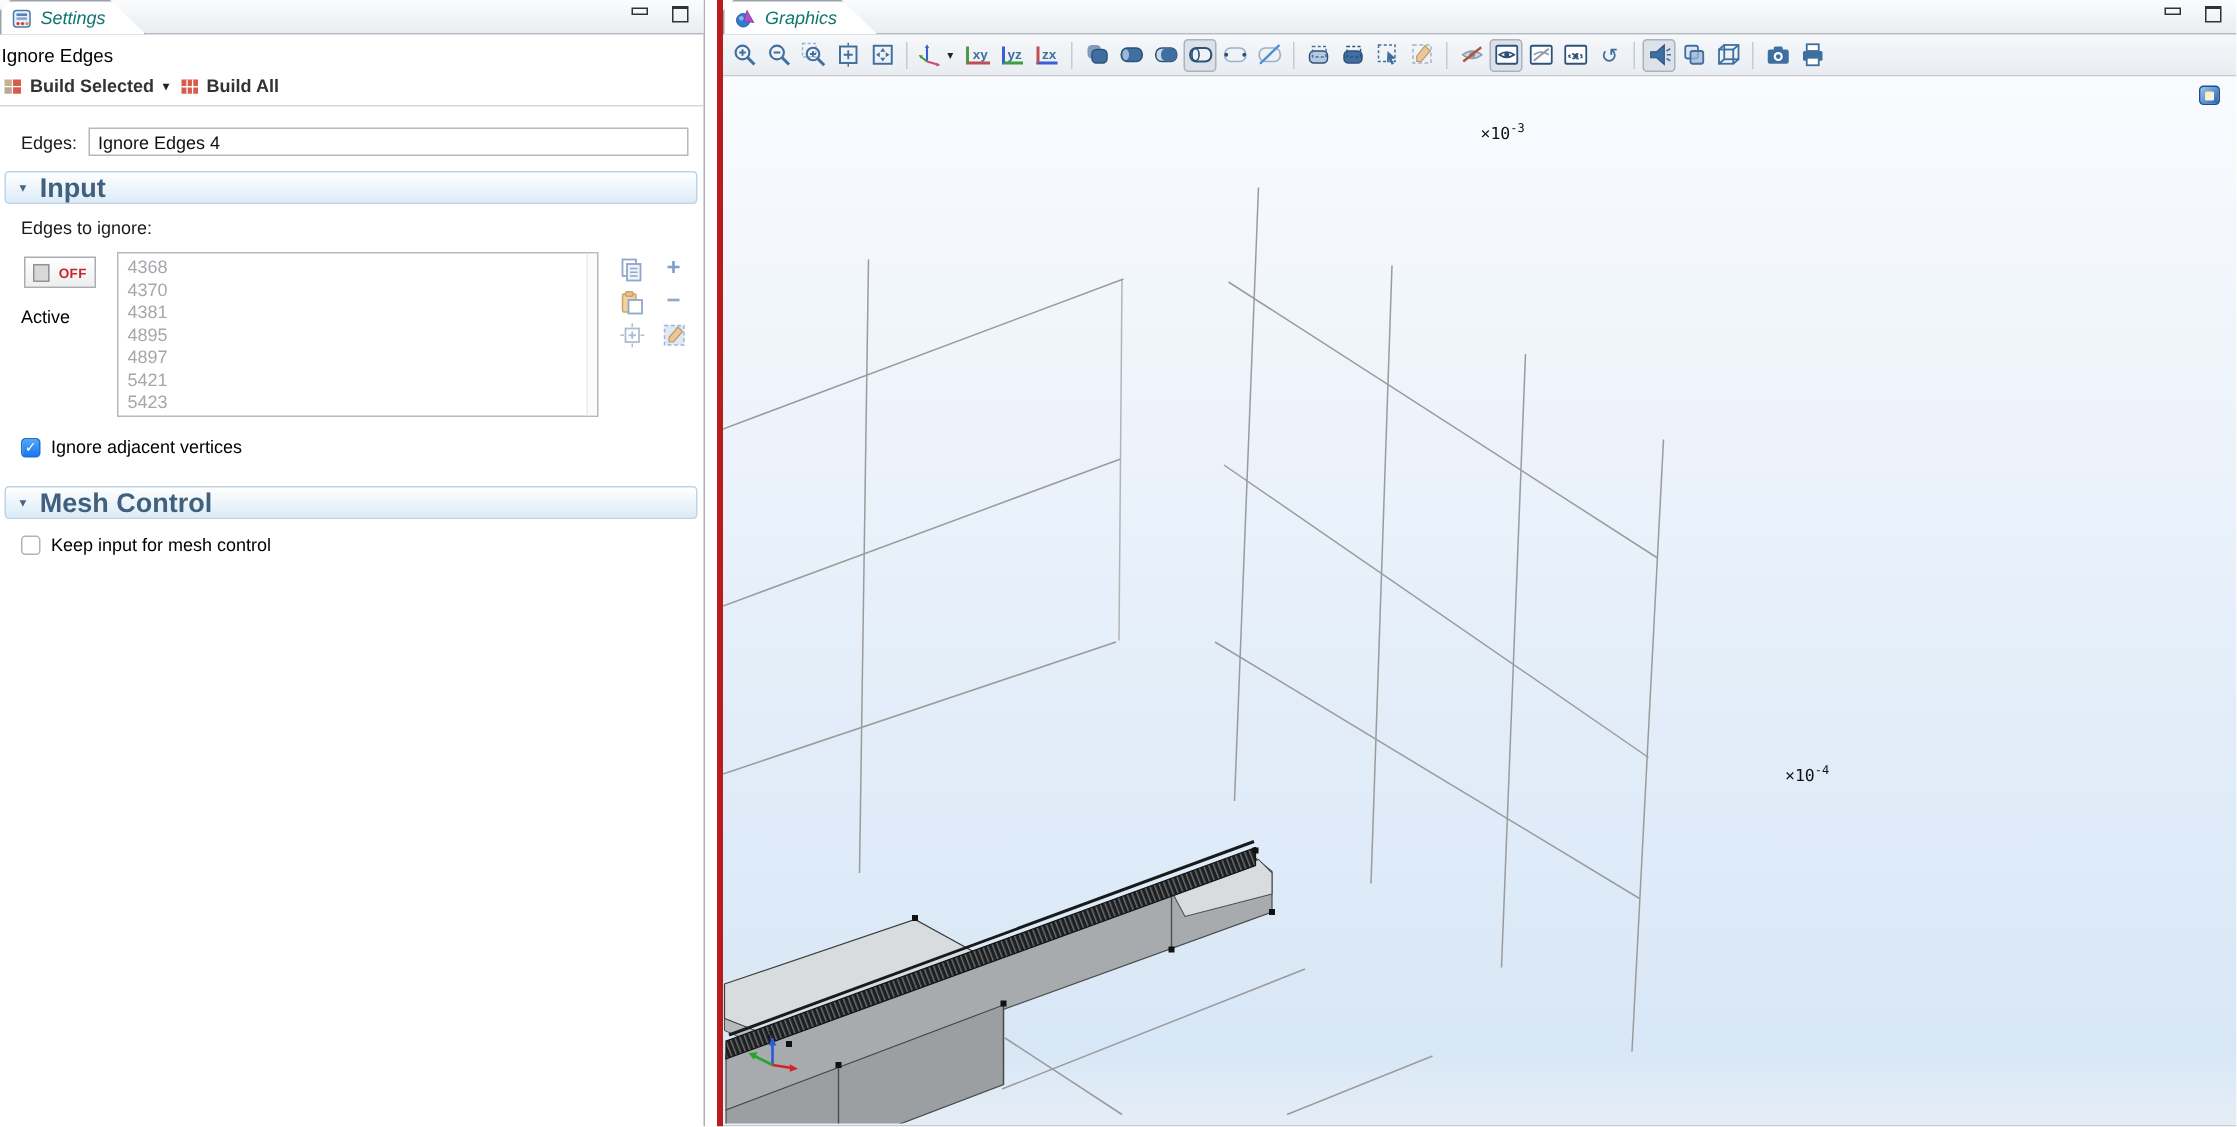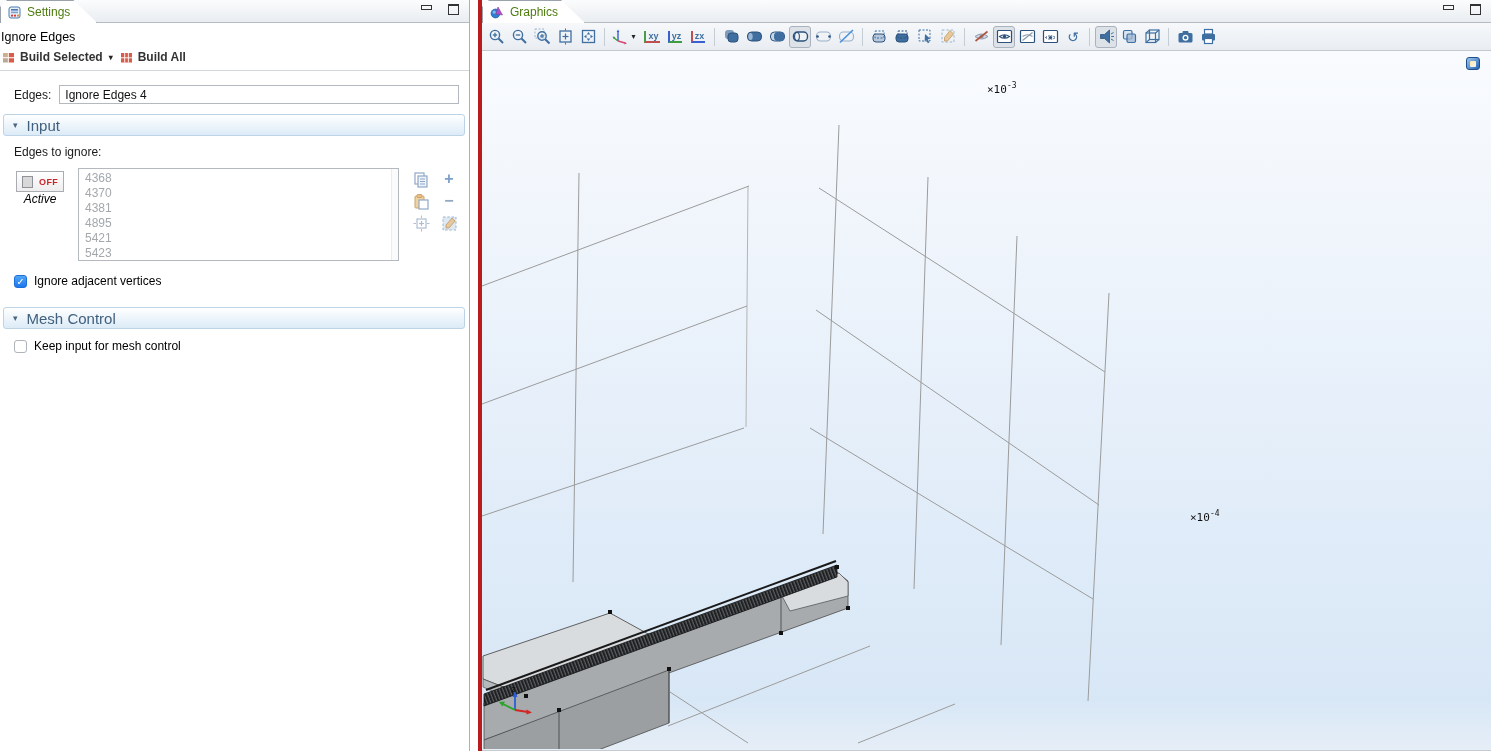--- a/index.html
+++ b/index.html
@@ -8,21 +8,21 @@
   .app { width:1491px; height:751px; display:flex; background:#fff; }
 
   
   .tabbar { position:relative; height:23px; flex:0 0 23px;
             background:linear-gradient(#fbfcfd,#e9edf1);
             border-bottom:1px solid #b6bcc3; }
   .tab { position:absolute; left:0; top:0; height:23px; background:#fff;
          display:flex; align-items:center; gap:6px; padding:0 26px 0 7px;
          border:1px solid #9aa2ab; border-bottom:none;
          clip-path:polygon(0 100%, 0 7px, 7px 0, calc(100% - 24px) 0, 100% 100%);
-         font-size:12px; color:#4d7c0f; }
+         font-size:12px; color:#0f766e;font-style:italic; }
   .winbtns { position:absolute; right:8px; top:4px; display:flex; gap:14px; }
   .wb { width:13px; height:11px; cursor:default; }
   .wb-min span { display:block; width:11px; height:5px; border:1px solid #333; margin-top:1px; }
   .wb-max span { display:block; width:11px; height:11px; border:1px solid #333; border-top:2px solid #333; }
 
   
   .settings { width:470px; flex:0 0 470px; border-right:1px solid #aab0b6;
               display:flex; flex-direction:column; background:#fff; }
   .s-content { flex:1; padding:6px 0 0 0; }
   .feature-title { padding:1px 2px 3px 1px; font-size:12.5px; color:#000; }
@@ -30,32 +30,32 @@
                border-bottom:1px solid #d4d8dc; color:#333;font-weight:bold; }
   .build-btn { display:flex; align-items:center; gap:5px; cursor:default; }
   .caret { font-size:8px; color:#222; margin:0 2px 0 1px; }
   .label-row { display:flex; align-items:center; margin:14px 10px 10px 14px; gap:8px; }
   .label-row input { width:412px; height:19px; border:1px solid #b3b9bf; padding:0 5px;
                      font:12px "Liberation Sans",sans-serif; color:#111; background:#fff; }
   .section-hdr { margin:4px 4px 0 3px; height:22px; border:1px solid #bdd3e6; border-radius:3px;
                  background:linear-gradient(#ffffff,#dcebf7);
                  display:flex; align-items:center; gap:9px; padding:0 9px; }
   .section-hdr .tri { font-size:9px; color:#4a6580; }
-  .section-hdr .st { font-weight:normal; font-size:15px; color:#40607e; }
+  .section-hdr .st { font-weight:bold; font-size:18px; color:#40607e; }
   .section-body { padding:8px 10px 10px 14px; }
   .edges-caption { margin:1px 0 9px 0; }
   .input-grid { display:flex; align-items:flex-start; }
   .toggle-col { width:64px; flex:0 0 64px; padding-top:3px; }
   .toggle { width:48px; height:21px; border:1px solid #a9adb2; border-radius:0;
             background:linear-gradient(#ffffff,#eeeeee); display:flex; align-items:center;
             padding:0 5px; gap:6px; margin-left:2px; }
   .toggle .knob { width:12px; height:12px; background:#d8d8d8; border:1px solid #8f9398; }
   .toggle .state { color:#c9262a; font-weight:bold; font-size:9px; letter-spacing:.3px; }
-  .toggle-caption { text-align:center; width:52px; color:#000;font-style:italic; }
-  .listbox { width:321px; height:93px; border:1px solid #b3b9bf; background:#fff;
+  .toggle-caption { text-align:left; width:52px; margin-top:12px; color:#000; }
+  .listbox { width:321px; height:110px; border:1px solid #b3b9bf; background:#fff;
              position:relative; overflow:hidden; }
   .listbox .rows { padding:2px 0 0 6px; }
   .listbox .row { height:15px; line-height:15px; color:#a4a8ac; font-size:12px; }
   .listbox .sb { position:absolute; right:0; top:0; bottom:0; width:7px; background:#fbfbfb;
                  border-left:1px solid #ececec; }
   .icol { margin-left:13px; display:grid; grid-template-columns:18px 18px; grid-auto-rows:22px;
           column-gap:10px; align-items:center; justify-items:center; }
   .icol .plus { color:#7da1c9; font-weight:bold; font-size:16px; }
   .icol .minus { color:#93a9c2; font-weight:bold; font-size:16px; }
   .chk-row { display:flex; align-items:center; gap:7px; margin-top:13px; }
@@ -165,20 +165,21 @@
               <span class="state">OFF</span>
             </div>
             <div class="toggle-caption">Active</div>
           </div>
           <div class="listbox">
             <div class="rows">
               <div class="row">4368</div>
               <div class="row">4370</div>
               <div class="row">4381</div>
               <div class="row">4895</div>
+              <div class="row">4897</div>
               <div class="row">5421</div>
               <div class="row">5423</div>
               <div class="row">5948</div>
             </div>
             <div class="sb"></div>
           </div>
           <div class="icol">
             <svg width="17" height="17" viewBox="0 0 17 17">
               <rect x="2" y="2" width="9" height="11" fill="#fff" stroke="#8fa8c8" stroke-width="1.2"></rect>
               <rect x="5" y="5" width="9" height="11" fill="#eef3f9" stroke="#8fa8c8" stroke-width="1.2"></rect>

